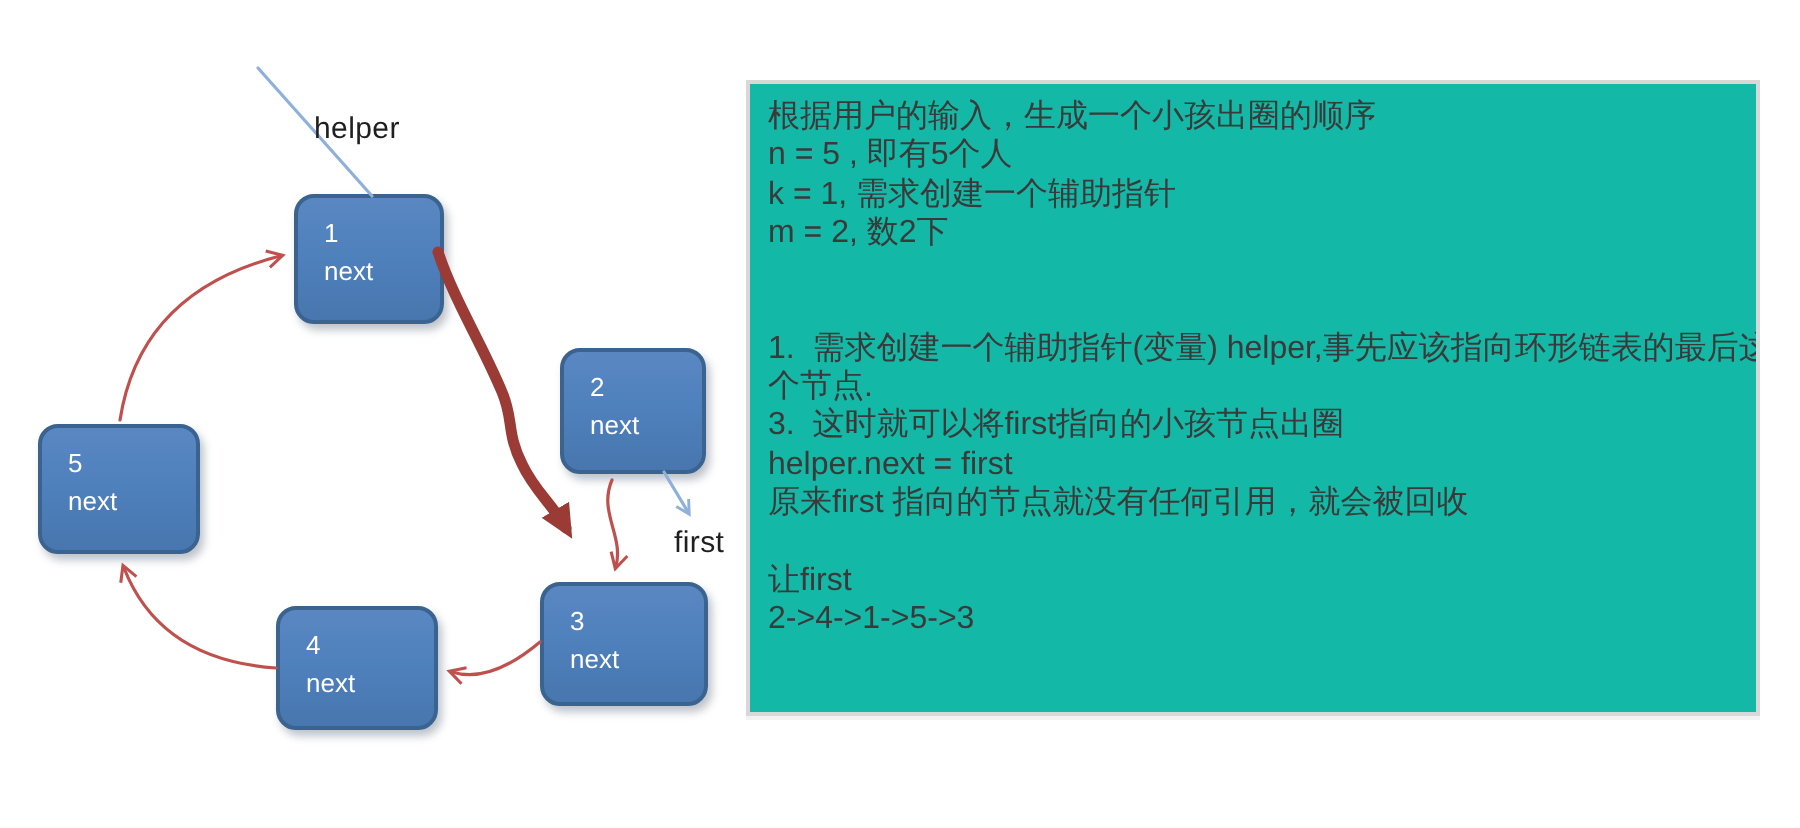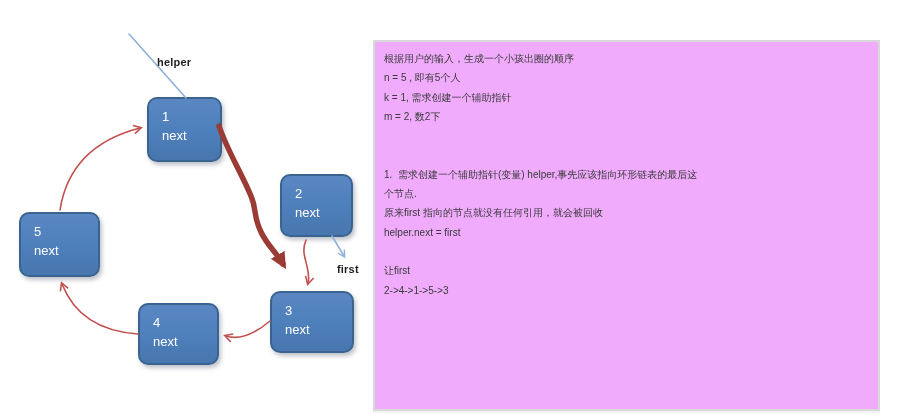--- a/index.html
+++ b/index.html
@@ -32,35 +32,35 @@
   .edge-thick{stroke:var(--removal-red,#9a3b35);stroke-width:5.5;fill:none;stroke-linecap:round;}
   .pointer-line{stroke:var(--pointer-blue,#8eb0d9);stroke-width:1.6;fill:none;stroke-linecap:round;}
   .mk-red{stroke:var(--edge-red,#c0504d);fill:none;stroke-width:1.1;}
   .mk-blue{stroke:var(--pointer-blue,#8eb0d9);fill:none;stroke-width:1.2;}
   .mk-solid{fill:var(--removal-red,#9a3b35);}
 
   
   .ptr-label{
     position:absolute;
     color:var(--label-text,#1f1f1f);
-    font-size:11px;font-weight:700;letter-spacing:.2px;
+    font-size:15px;font-weight:400;letter-spacing:.2px;
   }
   .lbl-helper{left:157px;top:56px;}
   .lbl-first{left:337px;top:263px;}
 
   
   .panel{
-    position:absolute;left:373px;top:40px;width:507px;height:371px;
+    position:absolute;left:373px;top:40px;width:507px;height:318px;
     box-sizing:border-box;
     border:2px solid var(--panel-border,#d8d8d8);
-    background:#f0abfc;
+    background:#14b8a6;
     box-shadow:0 2px 0 rgba(0,0,0,.05);
     padding:7px 8px 0 9px;
     color:var(--panel-text,#3a3a3a);
-    font-size:10px;
+    font-size:16px;
     overflow:hidden;
   }
   .note-line{height:19.3px;line-height:19.3px;white-space:pre;overflow:visible;}
 </style>
 </head>
 <body>
 
 <div class="stage">
 
   <div class="node n1">
@@ -111,20 +111,21 @@
 
   <div class="panel">
     <div class="note-line">根据用户的输入，生成一个小孩出圈的顺序</div>
     <div class="note-line">n = 5 , 即有5个人</div>
     <div class="note-line">k = 1, 需求创建一个辅助指针</div>
     <div class="note-line">m = 2, 数2下</div>
     <div class="note-line"></div>
     <div class="note-line"></div>
     <div class="note-line">1.  需求创建一个辅助指针(变量) helper,事先应该指向环形链表的最后这</div>
     <div class="note-line">个节点.</div>
+    <div class="note-line">3.  这时就可以将first指向的小孩节点出圈</div>
+    <div class="note-line">helper.next = first</div>
     <div class="note-line">原来first 指向的节点就没有任何引用，就会被回收</div>
-    <div class="note-line">helper.next = first</div>
     <div class="note-line"></div>
     <div class="note-line">让first</div>
     <div class="note-line">2-&gt;4-&gt;1-&gt;5-&gt;3</div>
   </div>
 
 </div>
 
 </body></html>

